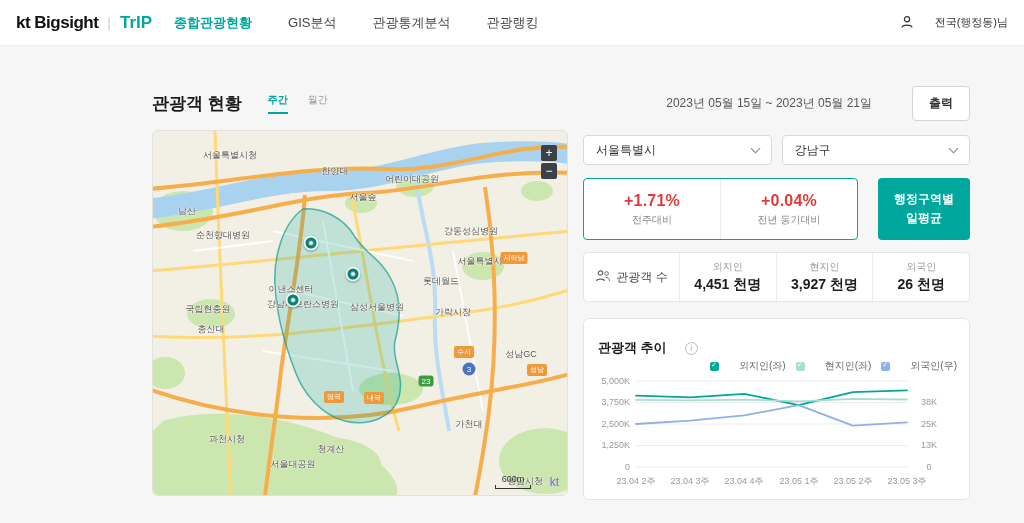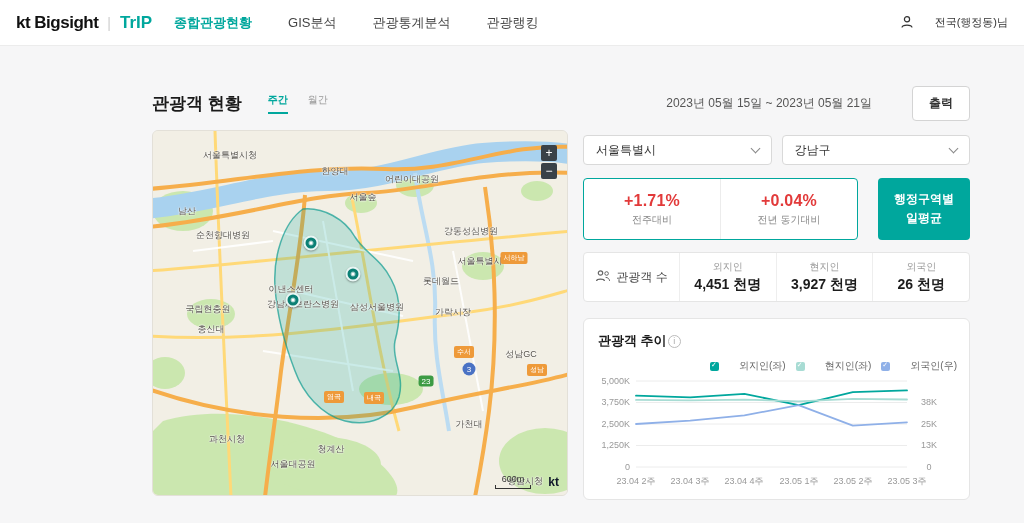--- a/index.html
+++ b/index.html
@@ -33,21 +33,21 @@
   .map-label{position:absolute;font-size:9px;color:#55514a;text-shadow:0 0 2px #fff,0 0 2px #fff,0 0 1px #fff;white-space:nowrap;transform:translate(-50%,-50%);z-index:2;}
   .map-marker{position:absolute;width:15px;height:15px;border-radius:50%;background:#0b8075;border:2px solid #e9f6f4;box-shadow:0 1px 2px rgba(0,0,0,.35);transform:translate(-50%,-50%);cursor:pointer;z-index:3;}
   .map-marker::after{content:"";position:absolute;left:4px;top:4px;width:3px;height:3px;border-radius:50%;background:#fff;box-shadow:0 0 0 1px rgba(255,255,255,.55);}
   .road-badge{position:absolute;transform:translate(-50%,-50%);background:#ee9a3a;color:#fff;font-size:7px;padding:1px 3px;border-radius:2px;white-space:nowrap;z-index:2;}
   .shield-circle{position:absolute;transform:translate(-50%,-50%);width:13px;height:13px;border-radius:50%;background:#4a72c4;color:#fff;font-size:8px;display:flex;align-items:center;justify-content:center;z-index:2;}
   .shield-rect{position:absolute;transform:translate(-50%,-50%);background:#3d9b44;color:#fff;font-size:8px;padding:1px 3px;border-radius:3px;z-index:2;}
   .zoom-ctrl{position:absolute;right:10px;top:14px;display:flex;flex-direction:column;gap:2px;z-index:4;}
   .zoom-btn{width:16px;height:16px;background:#3a4248;color:#fff;font-size:12px;line-height:15px;text-align:center;border-radius:2px;cursor:pointer;border:none;font-family:inherit;}
   .map-scale{position:absolute;right:36px;bottom:6px;font-size:9px;color:#333;text-align:center;z-index:4;}
   .map-scale .bar{width:36px;height:4px;border-left:1px solid #333;border-right:1px solid #333;border-bottom:1px solid #333;margin-top:1px;}
-  .map-attrib{position:absolute;right:8px;bottom:6px;font-size:12px;font-weight:bold;color:#0f172a;z-index:4;text-align:right;}
+  .map-attrib{position:absolute;right:8px;bottom:6px;font-size:12px;font-weight:normal;color:#8b5cf6;z-index:4;text-align:right;}
 
   
   .right-panel{position:absolute;left:583px;top:130px;width:387px;}
   .select-row{display:flex;gap:10px;margin-top:5px;}
   .select{flex:1;height:30px;background:#fff;border:1px solid #d9d9d9;border-radius:4px;display:flex;align-items:center;padding:0 12px;font-size:12px;color:#333;cursor:pointer;}
   .chevron{margin-left:auto;width:7px;height:7px;border-right:1.5px solid #888;border-bottom:1.5px solid #888;transform:rotate(45deg);margin-top:-4px;}
 
   .kpi-row{display:flex;gap:20px;margin-top:13px;height:62px;}
   .kpi-box{flex:1;background:#fff;border:1px solid #00a79d;border-radius:4px;display:flex;}
   .kpi-cell{flex:1;display:flex;flex-direction:column;align-items:center;justify-content:center;gap:3px;}
@@ -58,21 +58,21 @@
 
   .visitors-card{margin-top:12px;height:50px;background:#fff;border:1px solid #e5e5e5;border-radius:4px;display:flex;align-items:stretch;}
   .visitors-title-cell{width:96px;display:flex;align-items:center;justify-content:center;gap:5px;font-size:12px;color:#444;border-right:1px solid #eee;}
   .visitor-cell{flex:1;display:flex;flex-direction:column;align-items:center;justify-content:center;gap:2px;}
   .visitor-cell + .visitor-cell{border-left:1px solid #eee;}
   .visitor-label{font-size:10px;color:#999;}
   .visitor-value{font-size:14px;font-weight:bold;color:#1c1c1c;}
 
   
   .chart-card{margin-top:16px;height:182px;background:#fff;border:1px solid #e5e5e5;border-radius:6px;position:relative;}
-  .chart-title{position:absolute;left:14px;top:13px;font-size:13px;font-weight:bold;display:flex;align-items:center;gap:1px;color:#1a1a1a;}
+  .chart-title{position:absolute;left:14px;top:20px;font-size:13px;font-weight:bold;display:flex;align-items:center;gap:18px;color:#1a1a1a;}
   .info-icon{width:13px;height:13px;border:1px solid #bbb;border-radius:50%;color:#aaa;font-size:9px;line-height:11px;text-align:center;cursor:pointer;font-weight:normal;}
   .legend{position:absolute;right:12px;top:40px;display:flex;gap:10px;align-items:center;}
   .legend-item{display:flex;align-items:center;gap:20px;font-size:10px;color:#666;cursor:pointer;}
   .legend-swatch{width:9px;height:9px;border-radius:2px;position:relative;}
   .legend-swatch::after{content:"\2713";position:absolute;left:1px;top:-1px;color:#fff;font-size:7px;}
   .tick{position:absolute;font-size:9px;color:#999;}
   .tick-left{left:4px;width:42px;text-align:right;}
   .tick-right{left:328px;width:34px;text-align:center;}
   .plot{position:absolute;left:52px;top:62px;width:271px;height:86px;}
   .plot svg{overflow:visible;}

